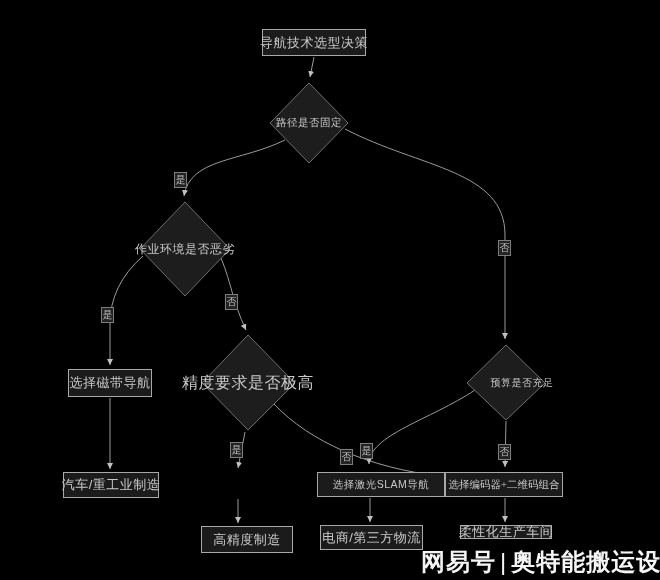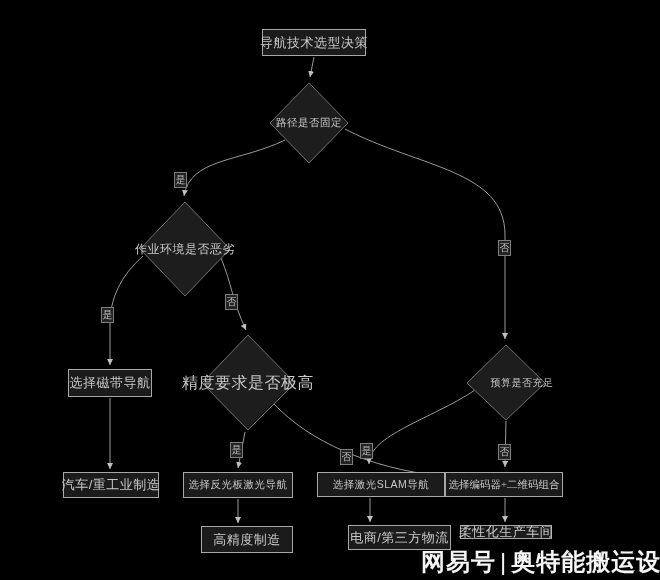--- a/index.html
+++ b/index.html
@@ -62,27 +62,26 @@
     <polygon points="248,335 295,383 248,430 202,383" fill="#1d1d1d" stroke="#6f6f6f" stroke-width="1"></polygon>
     <polygon points="506,345 545,383 506,420 467,383" fill="#1d1d1d" stroke="#6f6f6f" stroke-width="1"></polygon>
   </svg>
 
   <div class="node" style="left:262px;top:29px;width:104px;height:27px;">导航技术选型决策</div>
 
   <div class="node" style="left:63px;top:472px;width:96px;height:26px;">汽车/重工业制造</div>
 
   <div class="node" style="left:68px;top:369px;width:84px;height:28px;">选择磁带导航</div>
 
-  <div class="node" style="left:183px;top:472px;width:110px;height:26px;font-size:10.5px;">选择反光板激光导航</div>
 
   <div class="node" style="left:201px;top:526px;width:92px;height:27px;">高精度制造</div>
 
   <div class="node" style="left:317px;top:472px;width:128px;height:25px;font-size:10.5px;">选择激光SLAM导航</div>
 
-  <div class="node" style="left:320px;top:525px;width:103px;height:25px;margin-left:28px;">电商/第三方物流</div>
+  <div class="node" style="left:320px;top:525px;width:103px;height:25px;">电商/第三方物流</div>
 
   <div class="node" style="left:445px;top:472px;width:118px;height:25px;font-size:10.5px;letter-spacing:0;font-family:Liberation Serif, serif;">选择编码器+二维码组合</div>
 
   <div class="node" style="left:460px;top:525px;width:92px;height:14px;">柔性化生产车间</div>
 
   <div class="diamond-label" style="left:309px;top:123px;">路径是否固定</div>
   <div class="diamond-label" style="left:185px;top:249px;font-size:12px;">作业环境是否恶劣</div>
   <div class="diamond-label" style="left:248px;top:383px;font-size:16px;">精度要求是否极高</div>
   <div class="diamond-label" style="left:522px;top:383px;font-size:10px;">预算是否充足</div>
 

